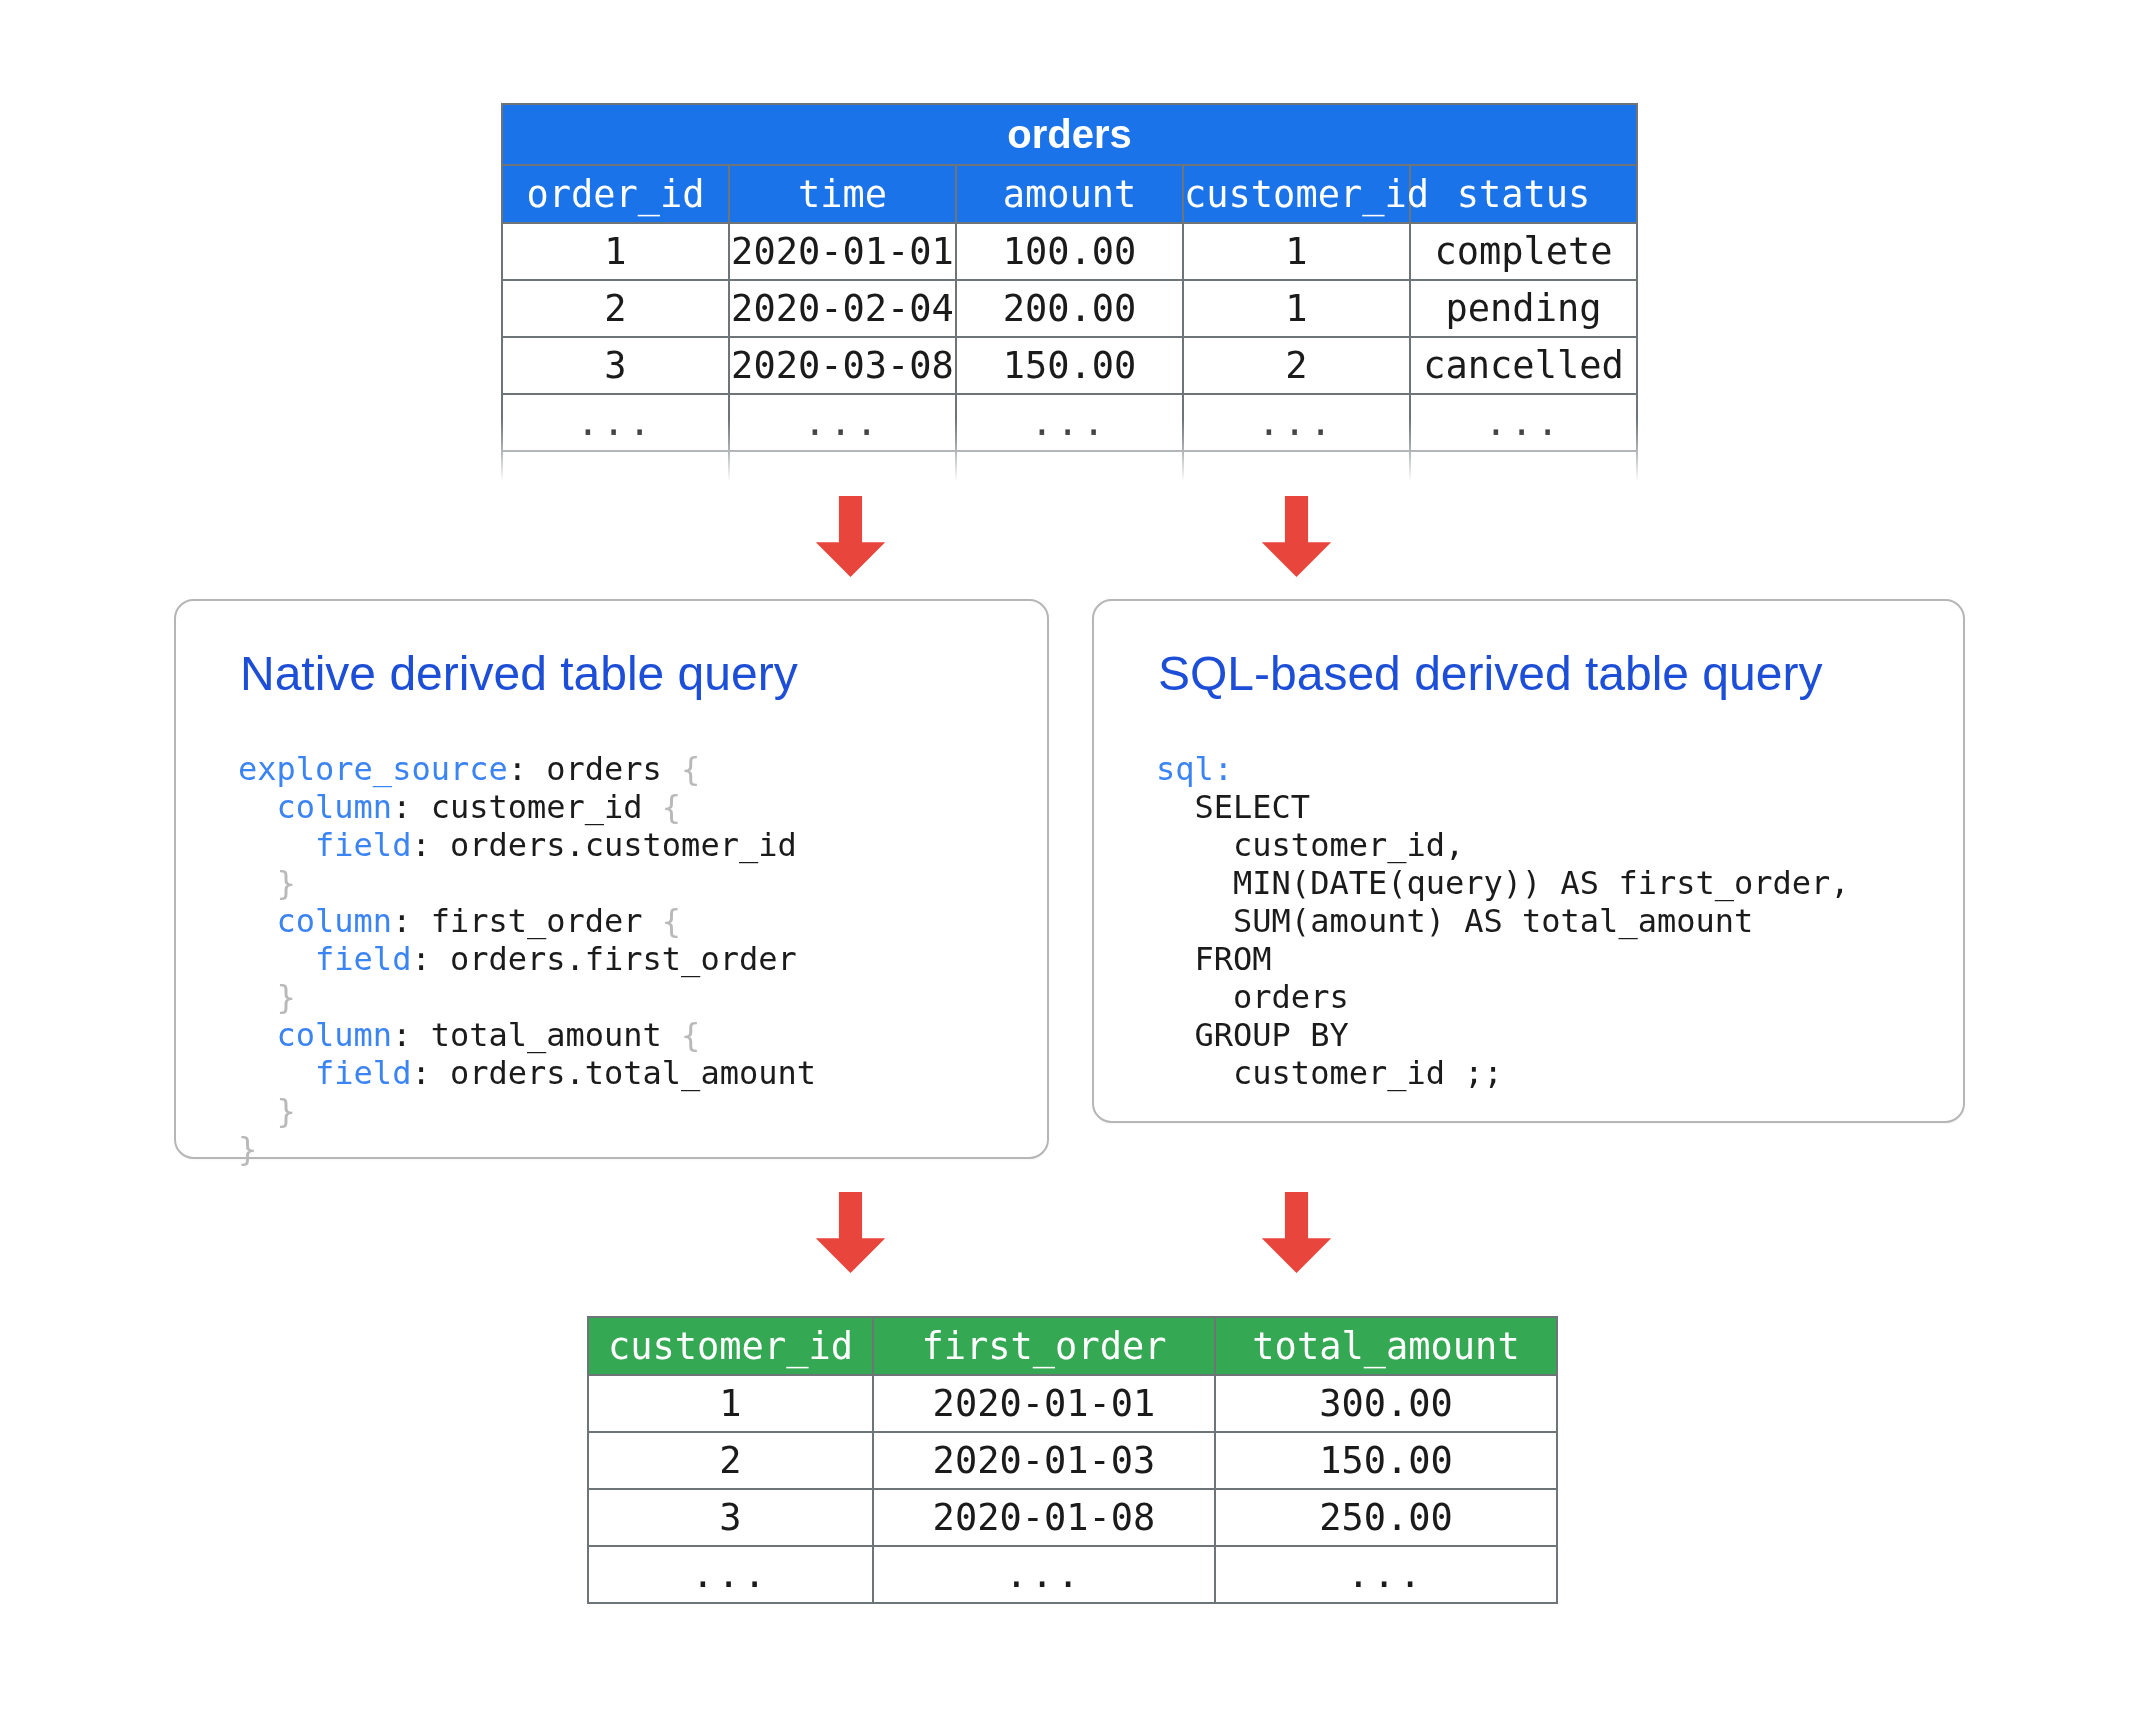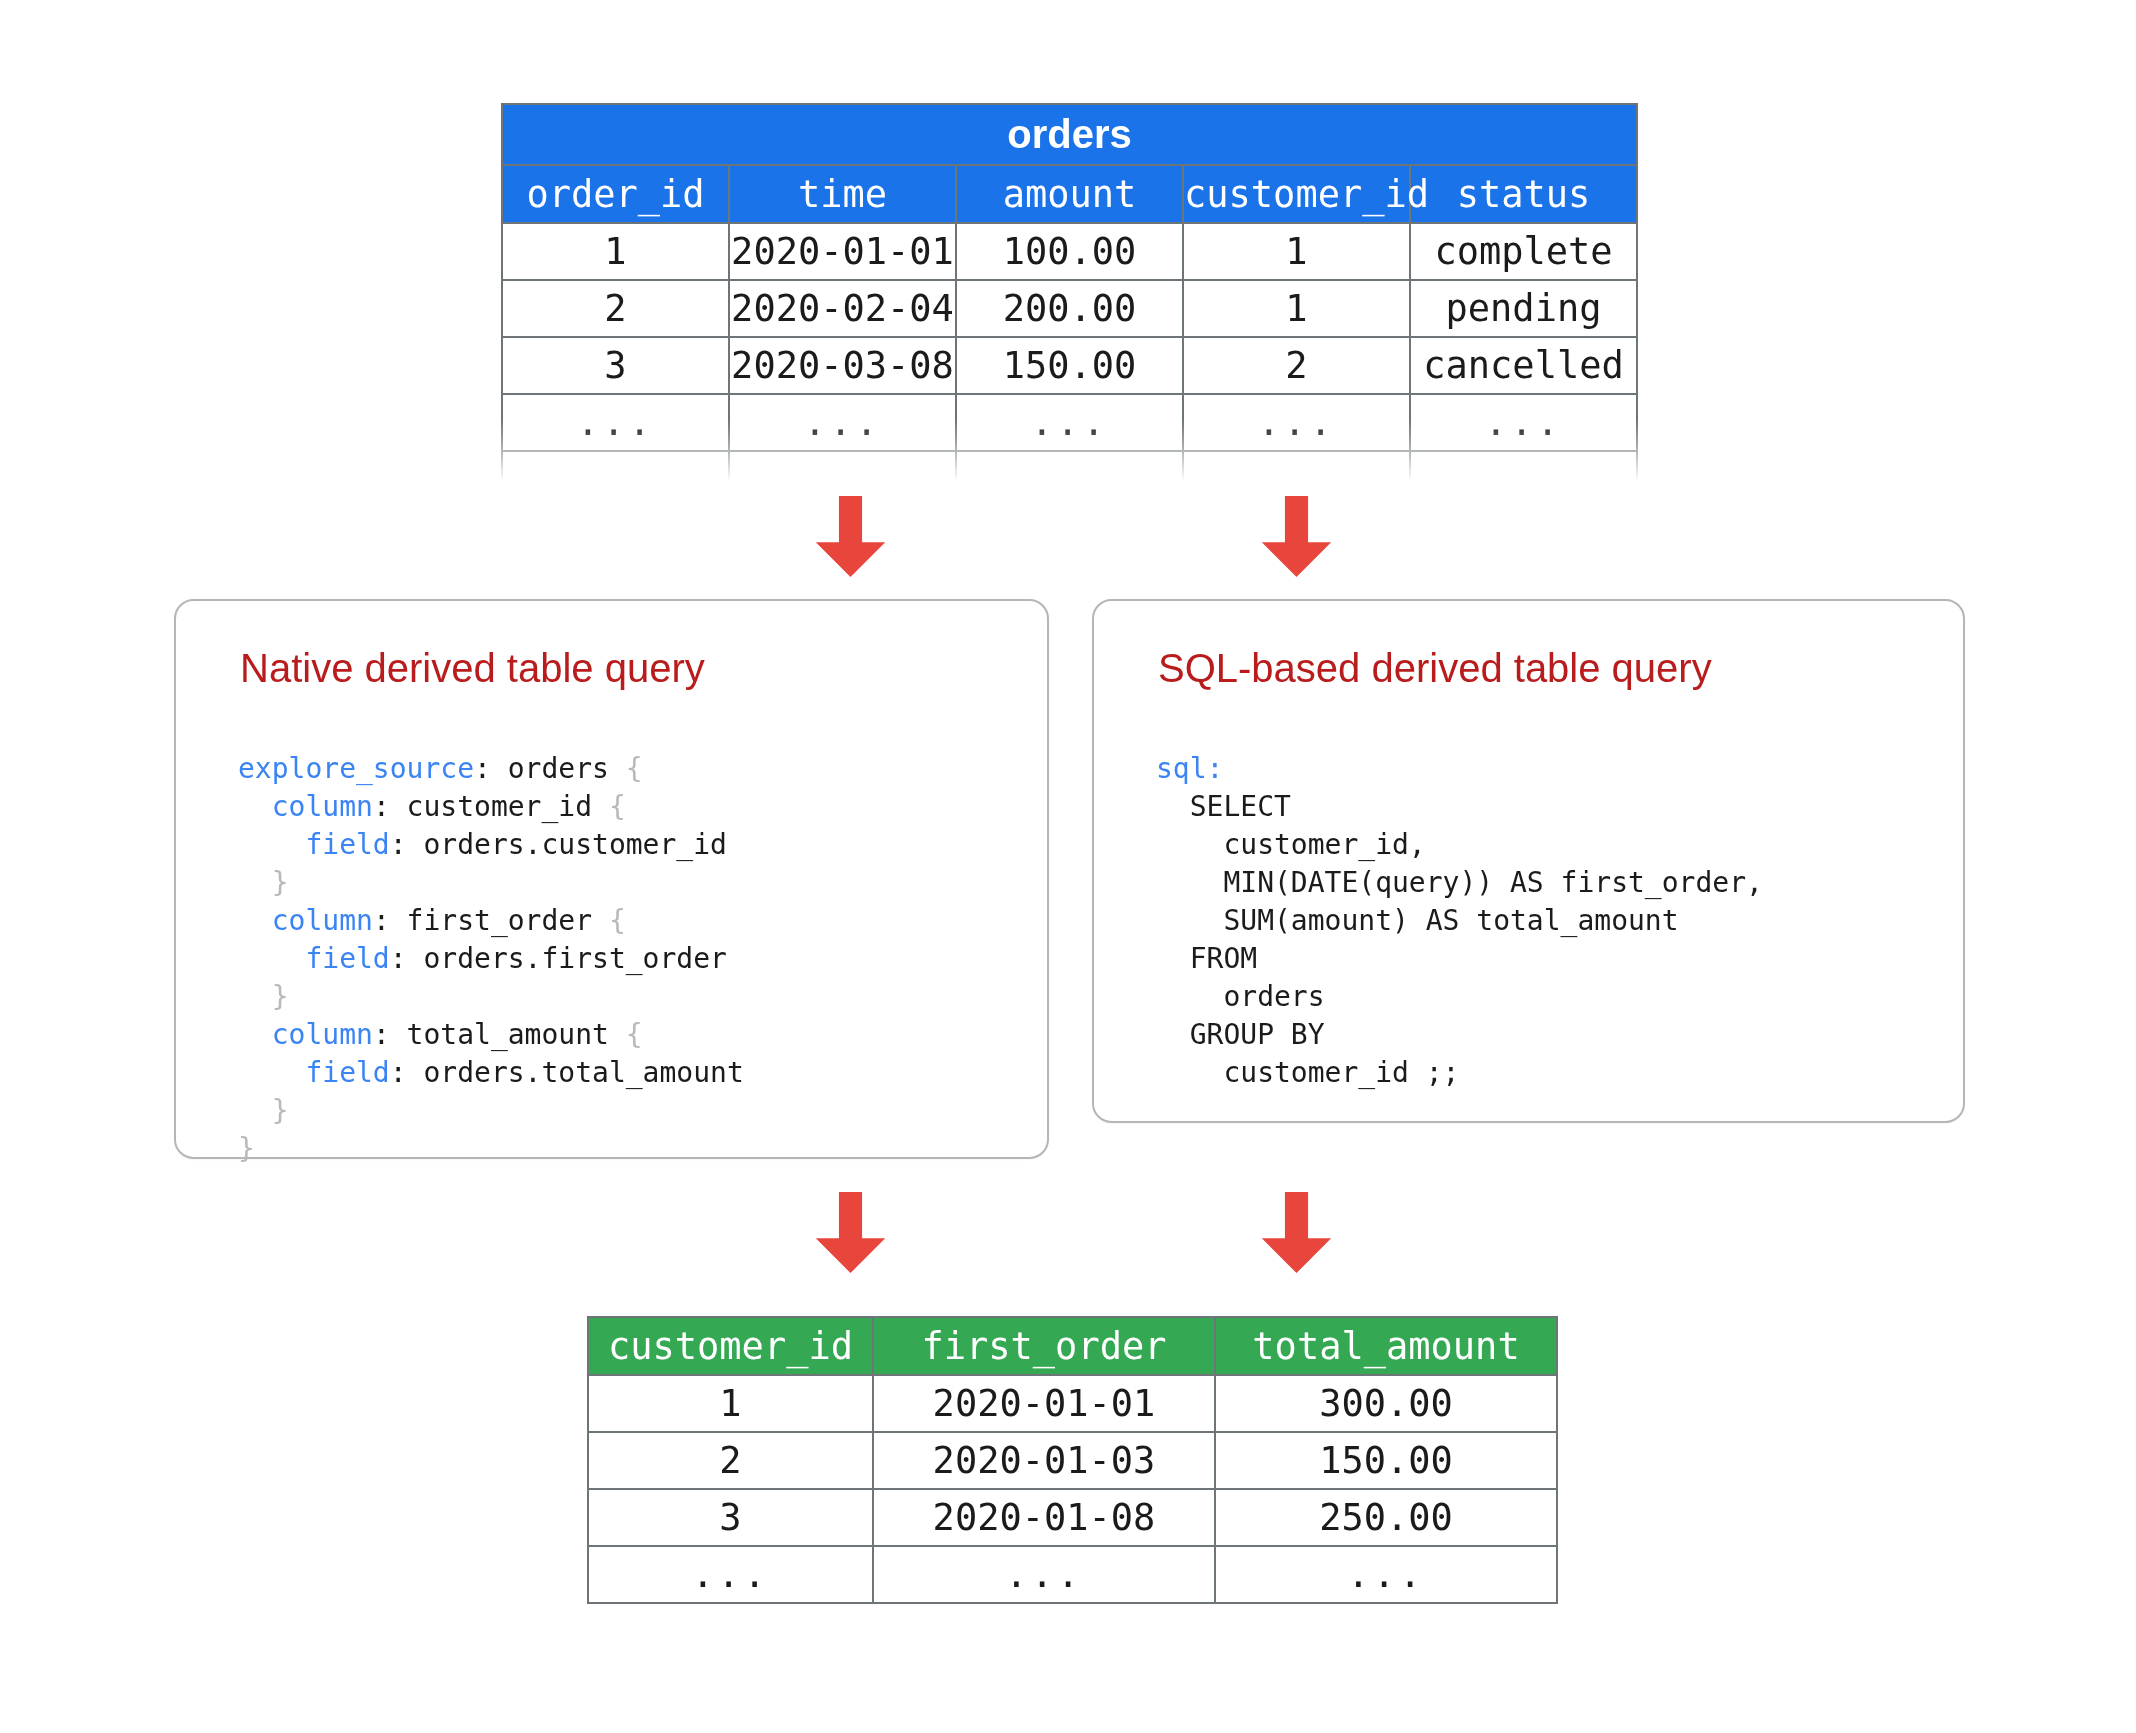--- a/index.html
+++ b/index.html
@@ -104,30 +104,30 @@
     box-shadow: 0 0.9px 1.8px rgba(0,0,0,0.04);
   }
   #card-native  { left: 174px;  top: 599px; width: 875px;  height: 560px; }
   #card-sql     { left: 1092px; top: 599px; width: 873px;  height: 524px; }
 
   .card-title {
     position: absolute;
     left: 64px;
     top: 45px;
     font-family: "Liberation Sans", sans-serif;
-    font-size: 40px;
-    color: #b91c1c;
+    font-size: 48px;
+    color: #1d4ed8;
     white-space: nowrap;
   }
   .code-block {
     position: absolute;
     left: 62px;
     top: 149px;
     font-family: "DejaVu Sans Mono", monospace;
-    font-size: 28px;
+    font-size: 32px;
     line-height: 38px;
     color: #1b1b1b;
     white-space: pre;
   }
   .kw   { color: #3b84f4; }
   .brc  { color: #b9b9b9; }
 </style>
 </head>
 <body>
 

